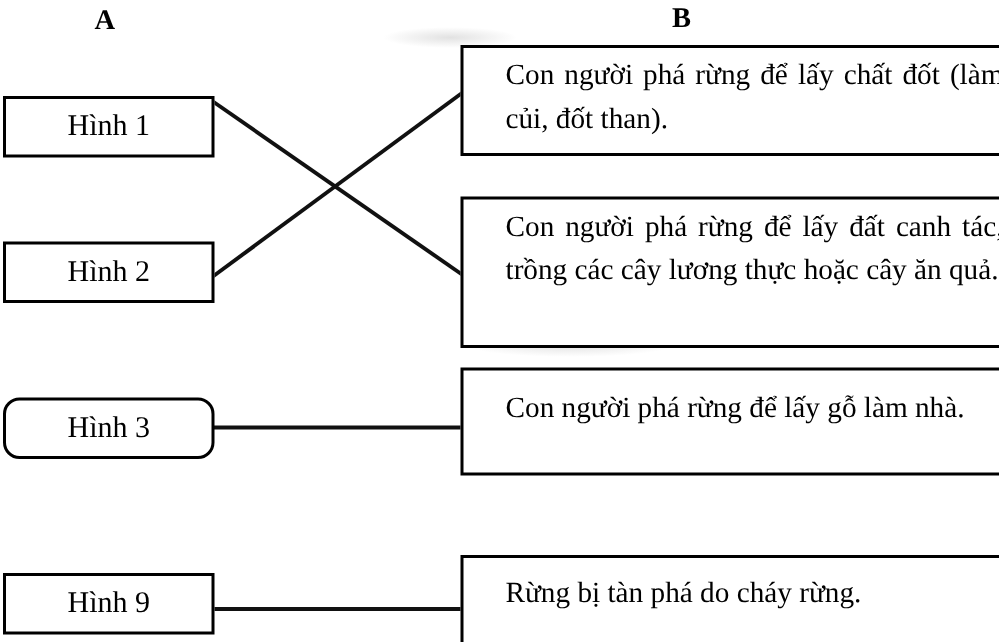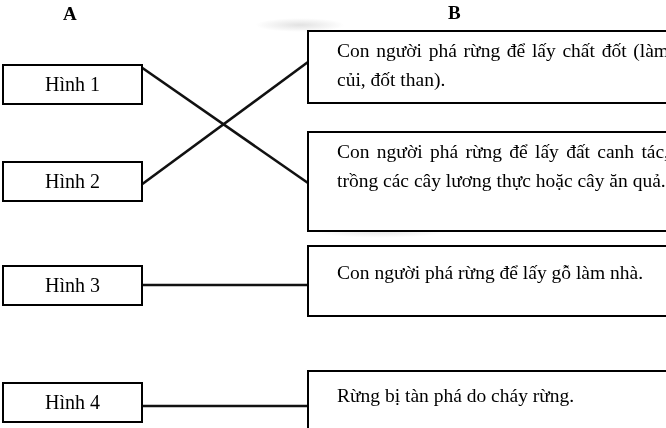--- a/index.html
+++ b/index.html
@@ -34,21 +34,21 @@
     border: 2px solid #000000;
     background: #ffffff;
     display: flex;
     align-items: center;
     justify-content: center;
     font-size: 20px;
     z-index: 2;
   }
   #hinh-1 { top: 64px; }
   #hinh-2 { top: 161px; justify-content: center; }
-  #hinh-3 { top: 265px; }
+  #hinh-3 { top: 265px; border-radius: 11px; }
   #hinh-4 { top: 382px; }
 
   .right-box {
     position: absolute;
     left: 307px;
     width: 332px;
     border: 2px solid #000000;
     background: #ffffff;
     font-size: 19.5px;
     line-height: 29px;
@@ -107,21 +107,21 @@
 
   <div class="left-box" id="hinh-2">
     <span>Hình 2</span>
   </div>
 
   <div class="left-box" id="hinh-3">
     <span>Hình 3</span>
   </div>
 
   <div class="left-box" id="hinh-4">
-    <span>Hình 4</span>
+    <span>Hình 9</span>
   </div>
 
   <div class="right-box" id="desc-1">
     <span>Con người phá rừng để lấy chất đốt (làm củi, đốt than).</span>
   </div>
 
   <div class="right-box" id="desc-2">
     <span>Con người phá rừng để lấy đất canh tác, trồng các cây lương thực hoặc cây ăn quả.</span>
   </div>
 

